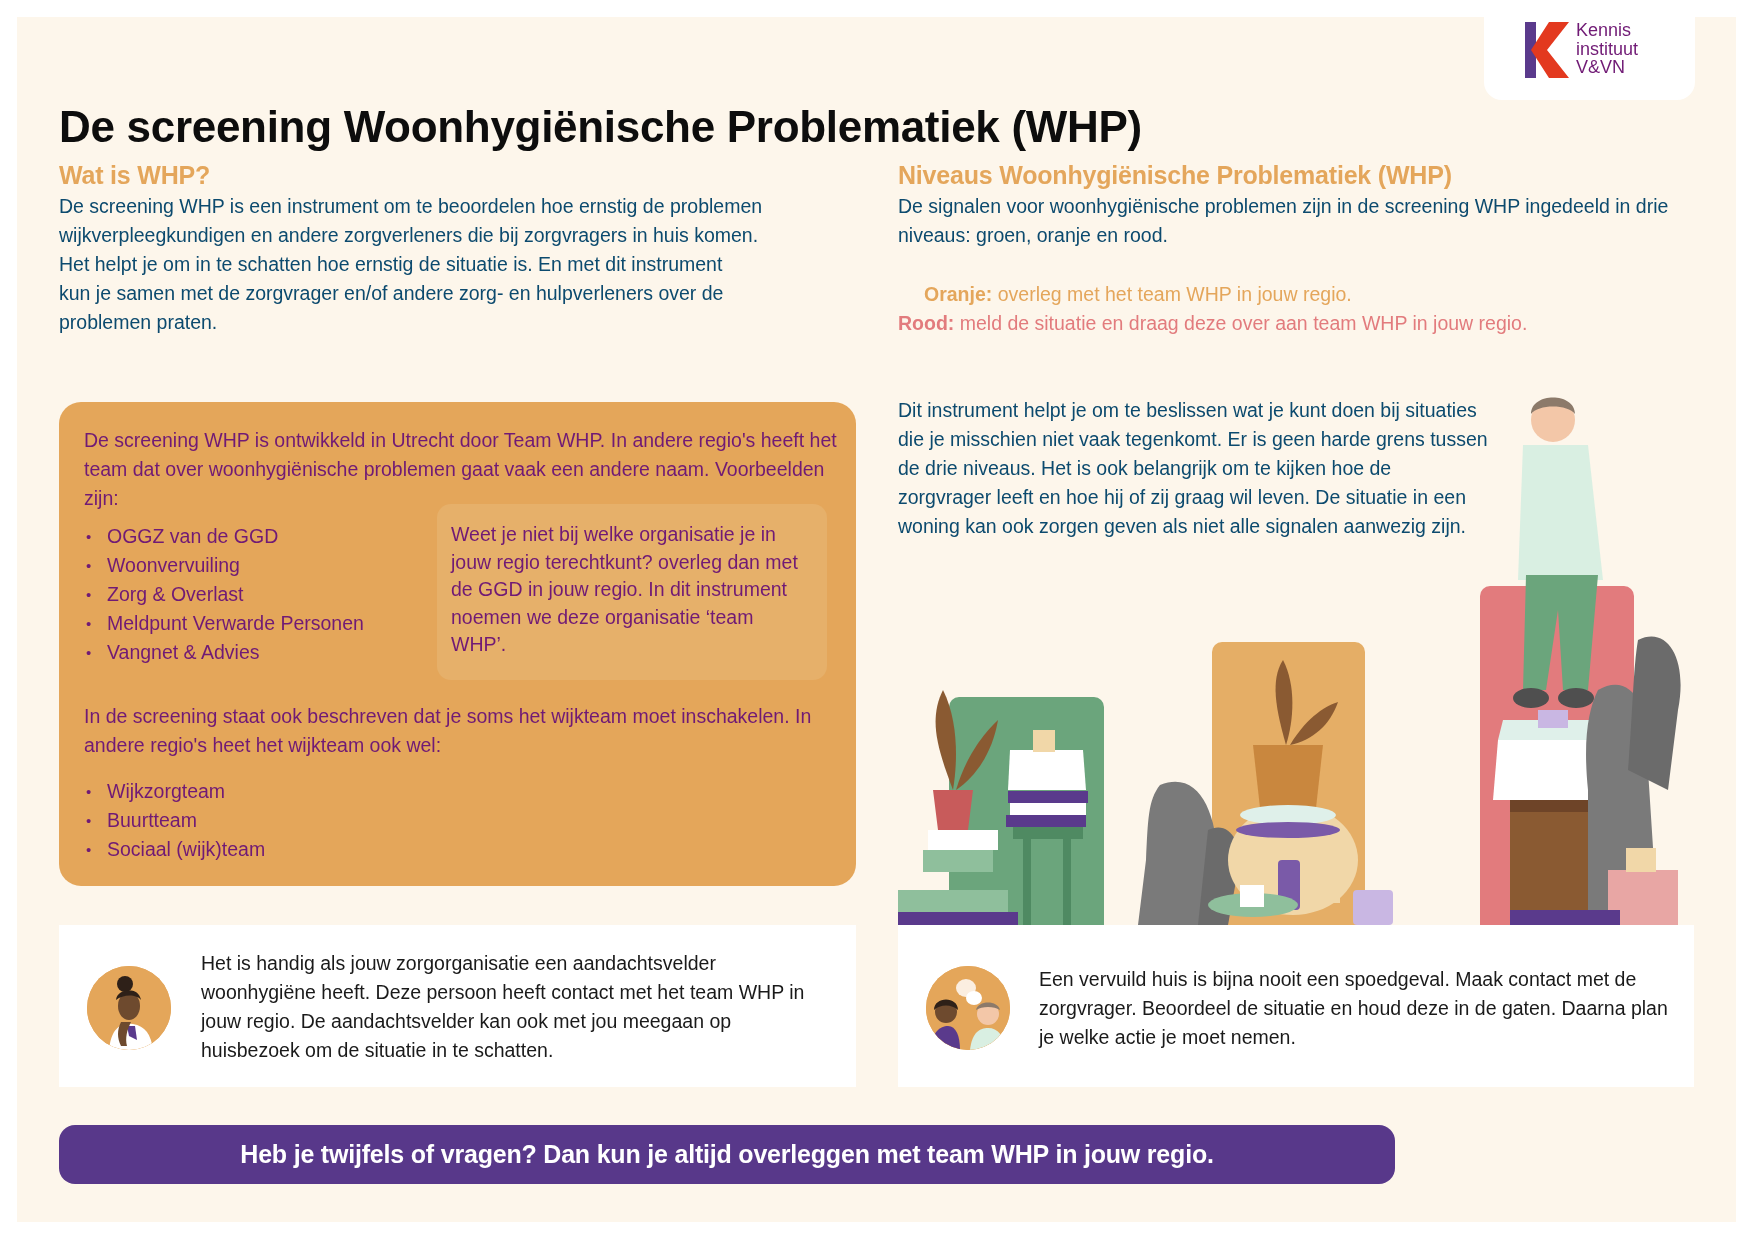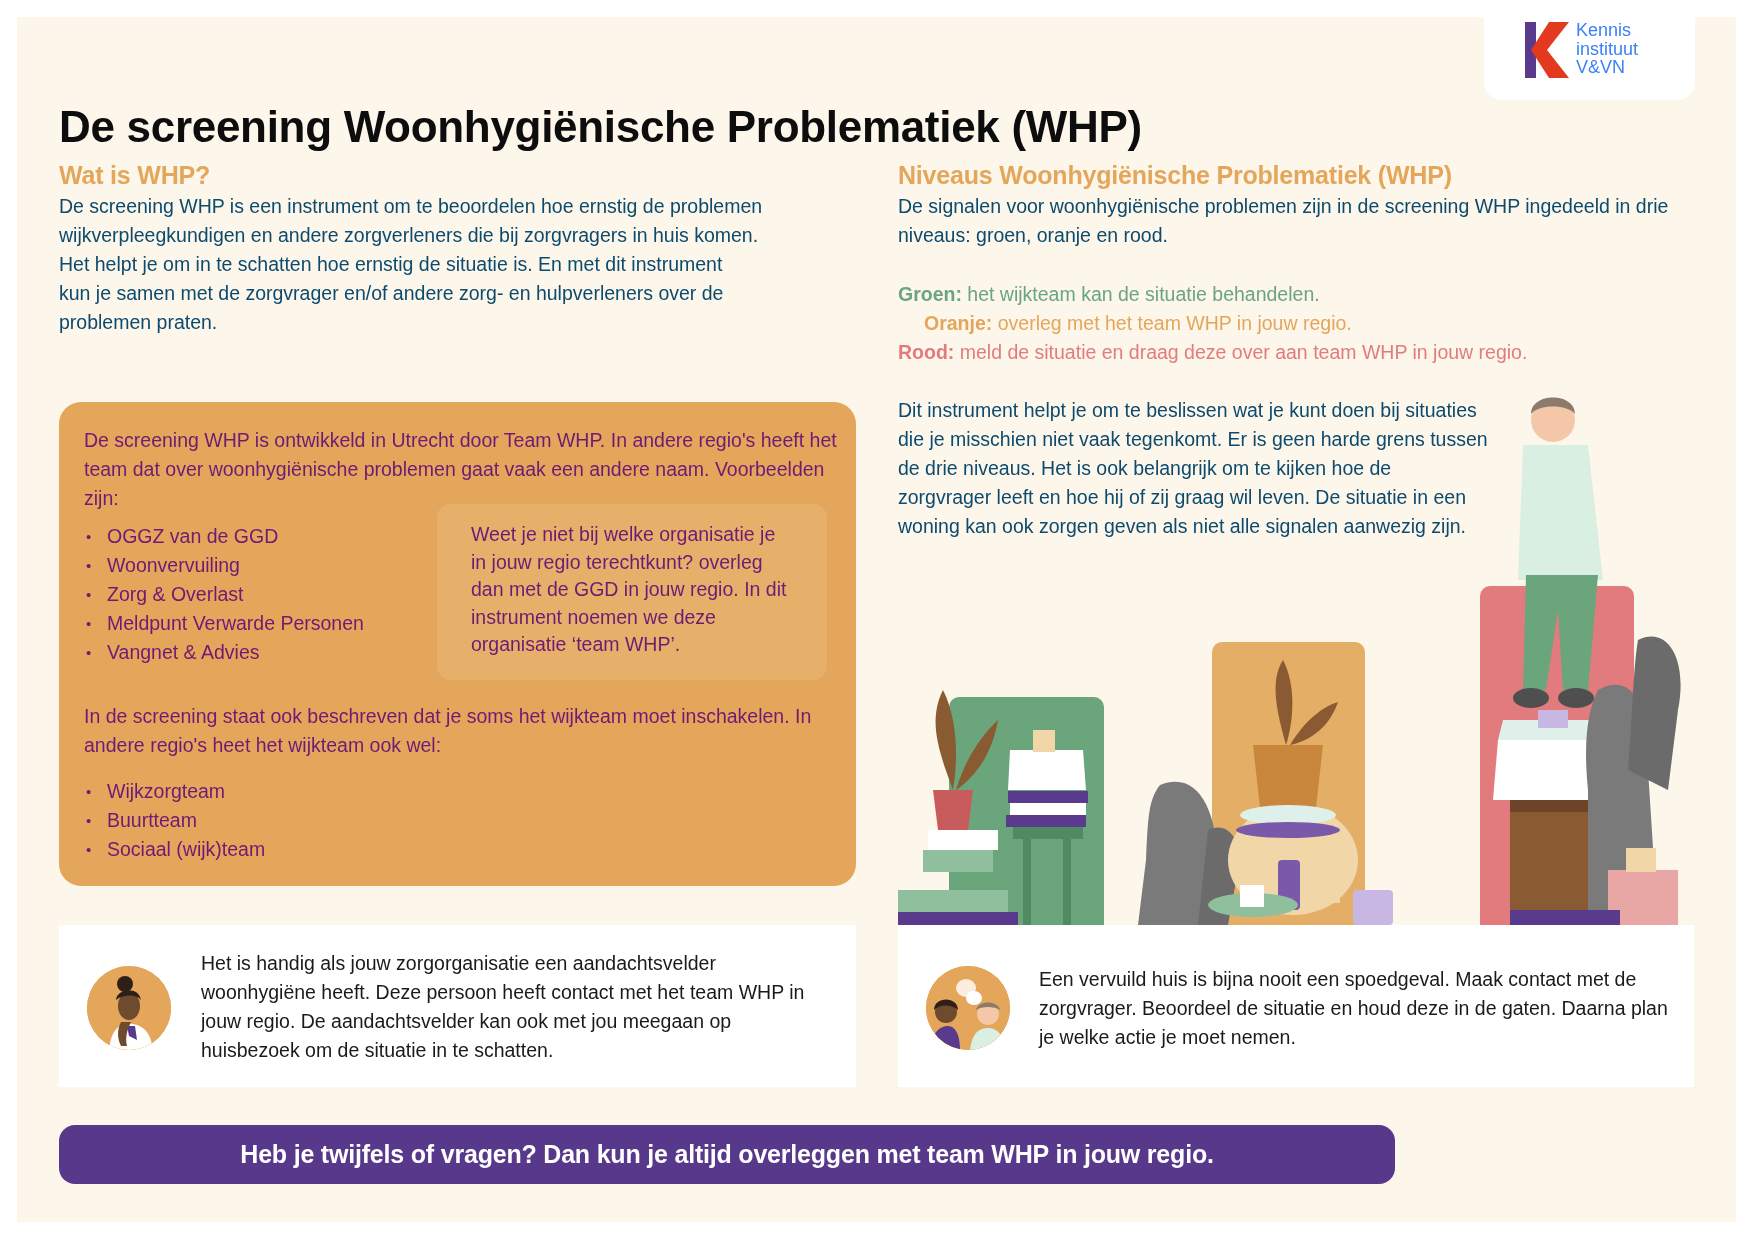--- a/index.html
+++ b/index.html
@@ -3,21 +3,21 @@
 <meta charset="utf-8">
 <style>
   * { box-sizing: border-box; margin: 0; padding: 0; }
   html, body { width: 1754px; height: 1240px; background: #ffffff; overflow: hidden; }
   body { position: relative; font-family: "Liberation Sans", "DejaVu Sans", sans-serif; color: #1a1a1a; }
 
   .panel { position: absolute; left: 17px; top: 17px; width: 1719px; height: 1205px; background: #fdf6eb; }
 
   .logo-card { position: absolute; left: 1484px; top: 17px; width: 211px; height: 83px; background: #ffffff; border-radius: 0 0 18px 18px; }
   .logo-k { position: absolute; left: 41px; top: 5px; width: 44px; height: 56px; }
-  .logo-text { position: absolute; left: 92px; top: 4px; color: #3b82f6; font-size: 18px; line-height: 18.5px; font-weight: 500; }
+  .logo-text { position: absolute; left: 92px; top: 4px; color: #701a75; font-size: 18px; line-height: 18.5px; font-weight: 500; }
   .logo-text span { display: block; }
 
   .title { position: absolute; left: 59px; top: 74px; font-size: 44px; font-weight: 700; letter-spacing: -0.3px; color: #0d0d0d; white-space: nowrap; margin-top: 28px; }
 
   .h2 { position: absolute; font-size: 25px; font-weight: 700; color: #e4a65b; white-space: nowrap; letter-spacing: -0.2px; }
   .body-text { position: absolute; font-size: 19.5px; line-height: 29px; color: #0c4a6e; }
 
   .levels { position: absolute; left: 898px; top: 280px; font-size: 19.5px; line-height: 29px; }
   .level { white-space: nowrap; }
   .level b { font-weight: 700; }
@@ -25,21 +25,21 @@
   .lv-orange { color: #e4a65b; margin-left: 26px; }
   .lv-red { color: #e27b7d; }
 
   .orange-box { position: absolute; left: 59px; top: 402px; width: 797px; height: 484px; background: #e4a65a; border-radius: 22px; color: #701a75; }
   .ob-intro { position: absolute; left: 25px; top: 24px; width: 760px; font-size: 19.5px; line-height: 29px; }
   .ob-list { position: absolute; left: 25px; list-style: none; font-size: 19.5px; line-height: 29px; }
   .ob-list li { position: relative; padding-left: 23px; white-space: nowrap; }
   .ob-list li::before { content: "\2022"; position: absolute; left: 2px; top: 0; font-size: 15px; }
   .ob-list.l1 { top: 120px; }
   .ob-list.l2 { top: 375px; }
-  .ob-inner { position: absolute; left: 378px; top: 102px; width: 390px; height: 176px; background: #e6b06a; border-radius: 14px; padding: 17px 34px; font-size: 19.5px; line-height: 27.5px; }
+  .ob-inner { position: absolute; left: 378px; top: 102px; width: 390px; height: 176px; background: #e6b06a; border-radius: 14px; padding: 17px 14px; font-size: 19.5px; line-height: 27.5px; }
   .ob-outro { position: absolute; left: 25px; top: 300px; width: 760px; font-size: 19.5px; line-height: 29px; }
 
   .info-card { position: absolute; top: 925px; height: 162px; background: #ffffff; }
   .info-card.left { left: 59px; width: 797px; }
   .info-card.right { left: 898px; width: 796px; }
   .avatar { position: absolute; left: 28px; top: 41px; width: 84px; height: 84px; border-radius: 50%; background: #e4a65a; overflow: hidden; }
   .card-text { position: absolute; left: 142px; font-size: 19.5px; line-height: 29px; }
   .info-card.left .card-text { top: 24px; width: 620px; }
   .info-card.right .card-text { left: 141px; top: 40px; width: 640px; }
 
@@ -106,21 +106,20 @@
       <path d="M34 56 C30 64 30 72 34 80 L40 80 C38 72 40 64 44 56 Z" fill="#6e4a2e"></path>
     </svg>
   </div>
   <p class="card-text">Het is handig als jouw zorgorganisatie een aandachtsvelder woonhygiëne heeft. Deze persoon heeft contact met het team WHP in jouw regio. De aandachtsvelder kan ook met jou meegaan op huisbezoek om de situatie in te schatten.</p>
 </div>
 
 <h2 class="h2" style="left:898px; top:161px;">Niveaus Woonhygiënische Problematiek (WHP)</h2>
 <p class="body-text" style="left:898px; top:192px; width:800px;">De signalen voor woonhygiënische problemen zijn in de screening WHP ingedeeld in drie niveaus: groen, oranje en rood.</p>
 
 <div class="levels">
-  <div class="level lv-green"><b>Groen:</b><span> het wijkteam kan de situatie behandelen.</span></div>
   <div class="level lv-orange"><b>Oranje:</b><span> overleg met het team WHP in jouw regio.</span></div>
   <div class="level lv-red"><b>Rood:</b><span> meld de situatie en draag deze over aan team WHP in jouw regio.</span></div>
 </div>
 
 <p class="body-text" style="left:898px; top:396px; width:590px;">Dit instrument helpt je om te beslissen wat je kunt doen bij situaties die je misschien niet vaak tegenkomt. Er is geen harde grens tussen de drie niveaus. Het is ook belangrijk om te kijken hoe de zorgvrager leeft en hoe hij of zij graag wil leven. De situatie in een woning kan ook zorgen geven als niet alle signalen aanwezig zijn.</p>
 
 <div class="illus">
   <div class="bar" style="left:51px; width:155px; height:228px; background:#6ba57c;"></div>
   <div class="bar" style="left:314px; width:153px; height:283px; background:#e5ae66;"></div>
   <div class="bar" style="left:582px; width:154px; height:339px; background:#e27b7d;"></div>

